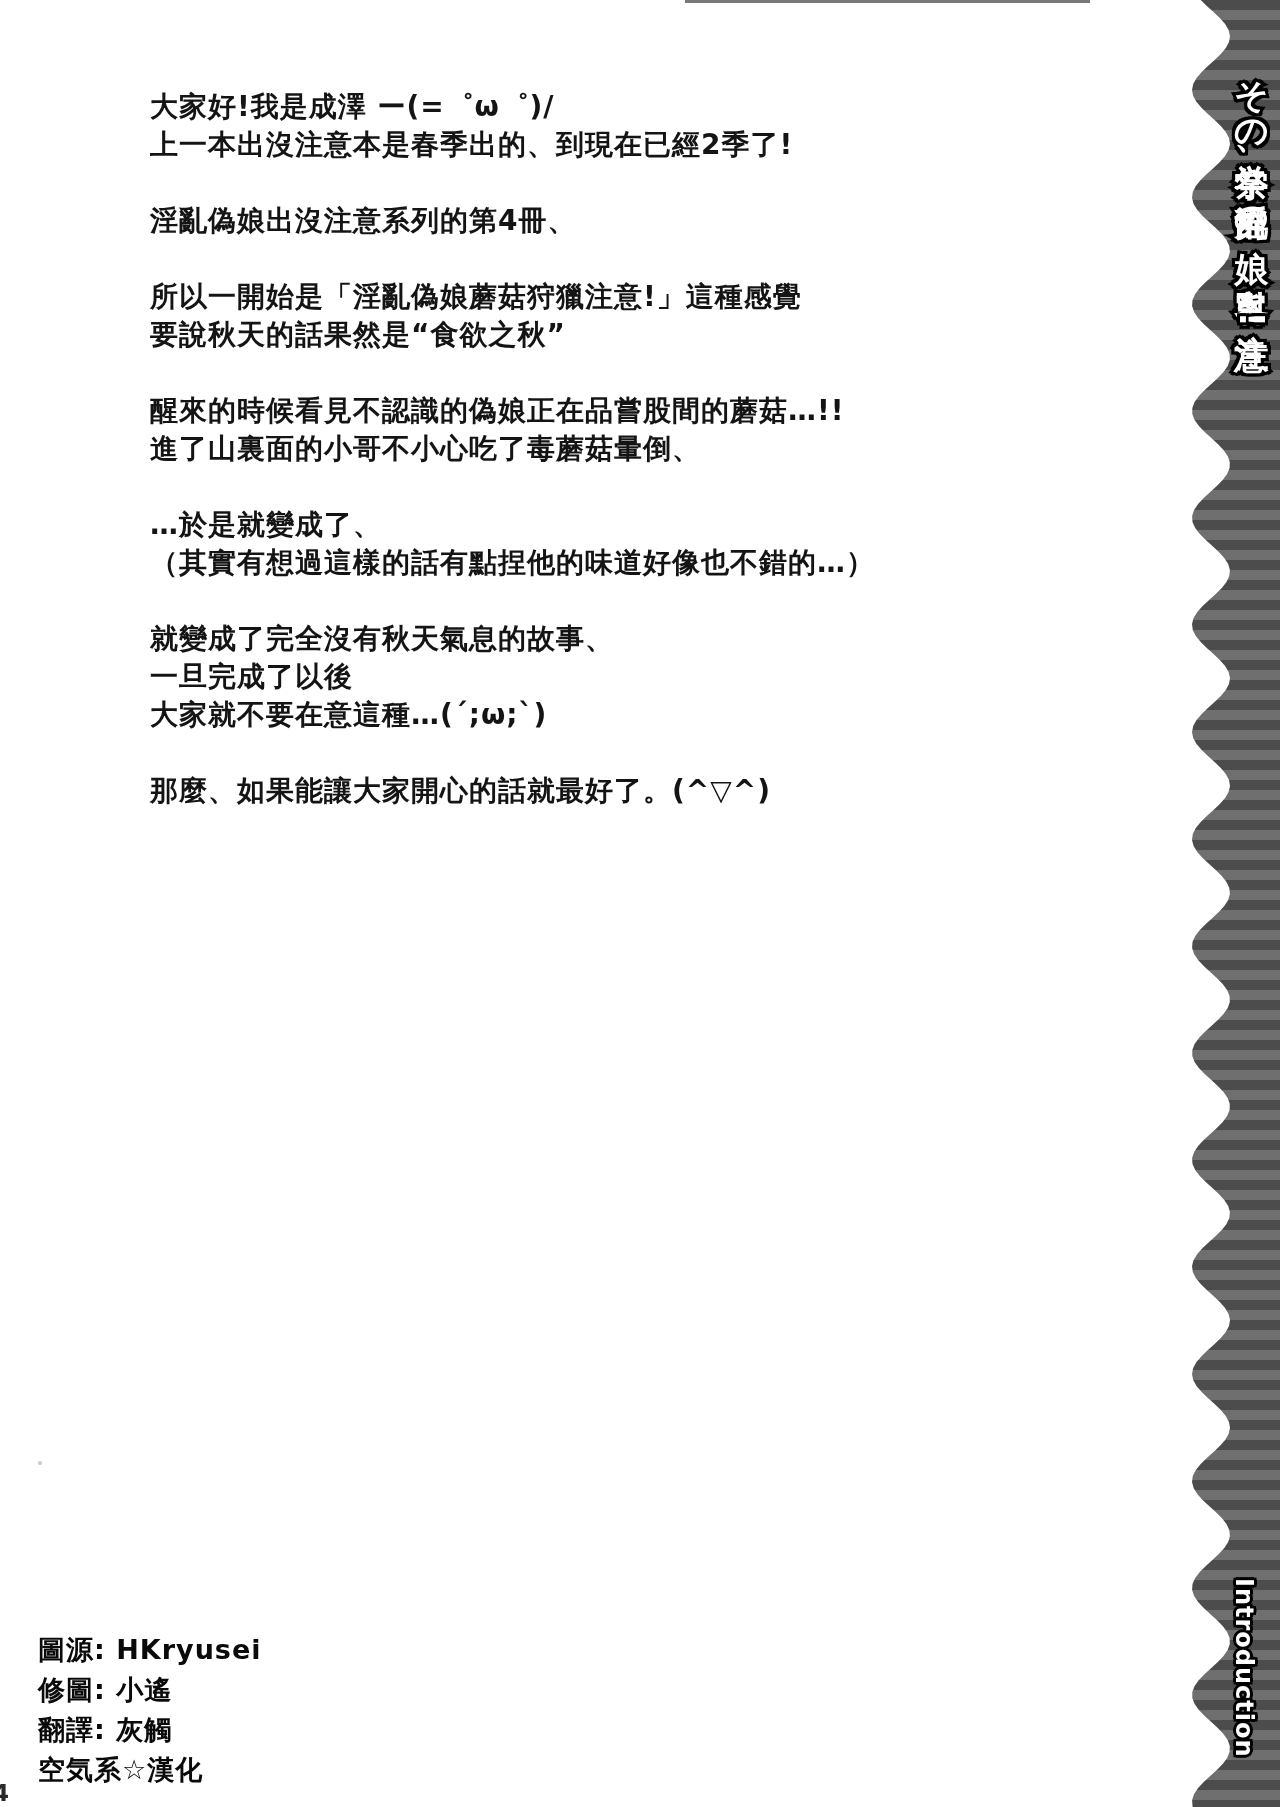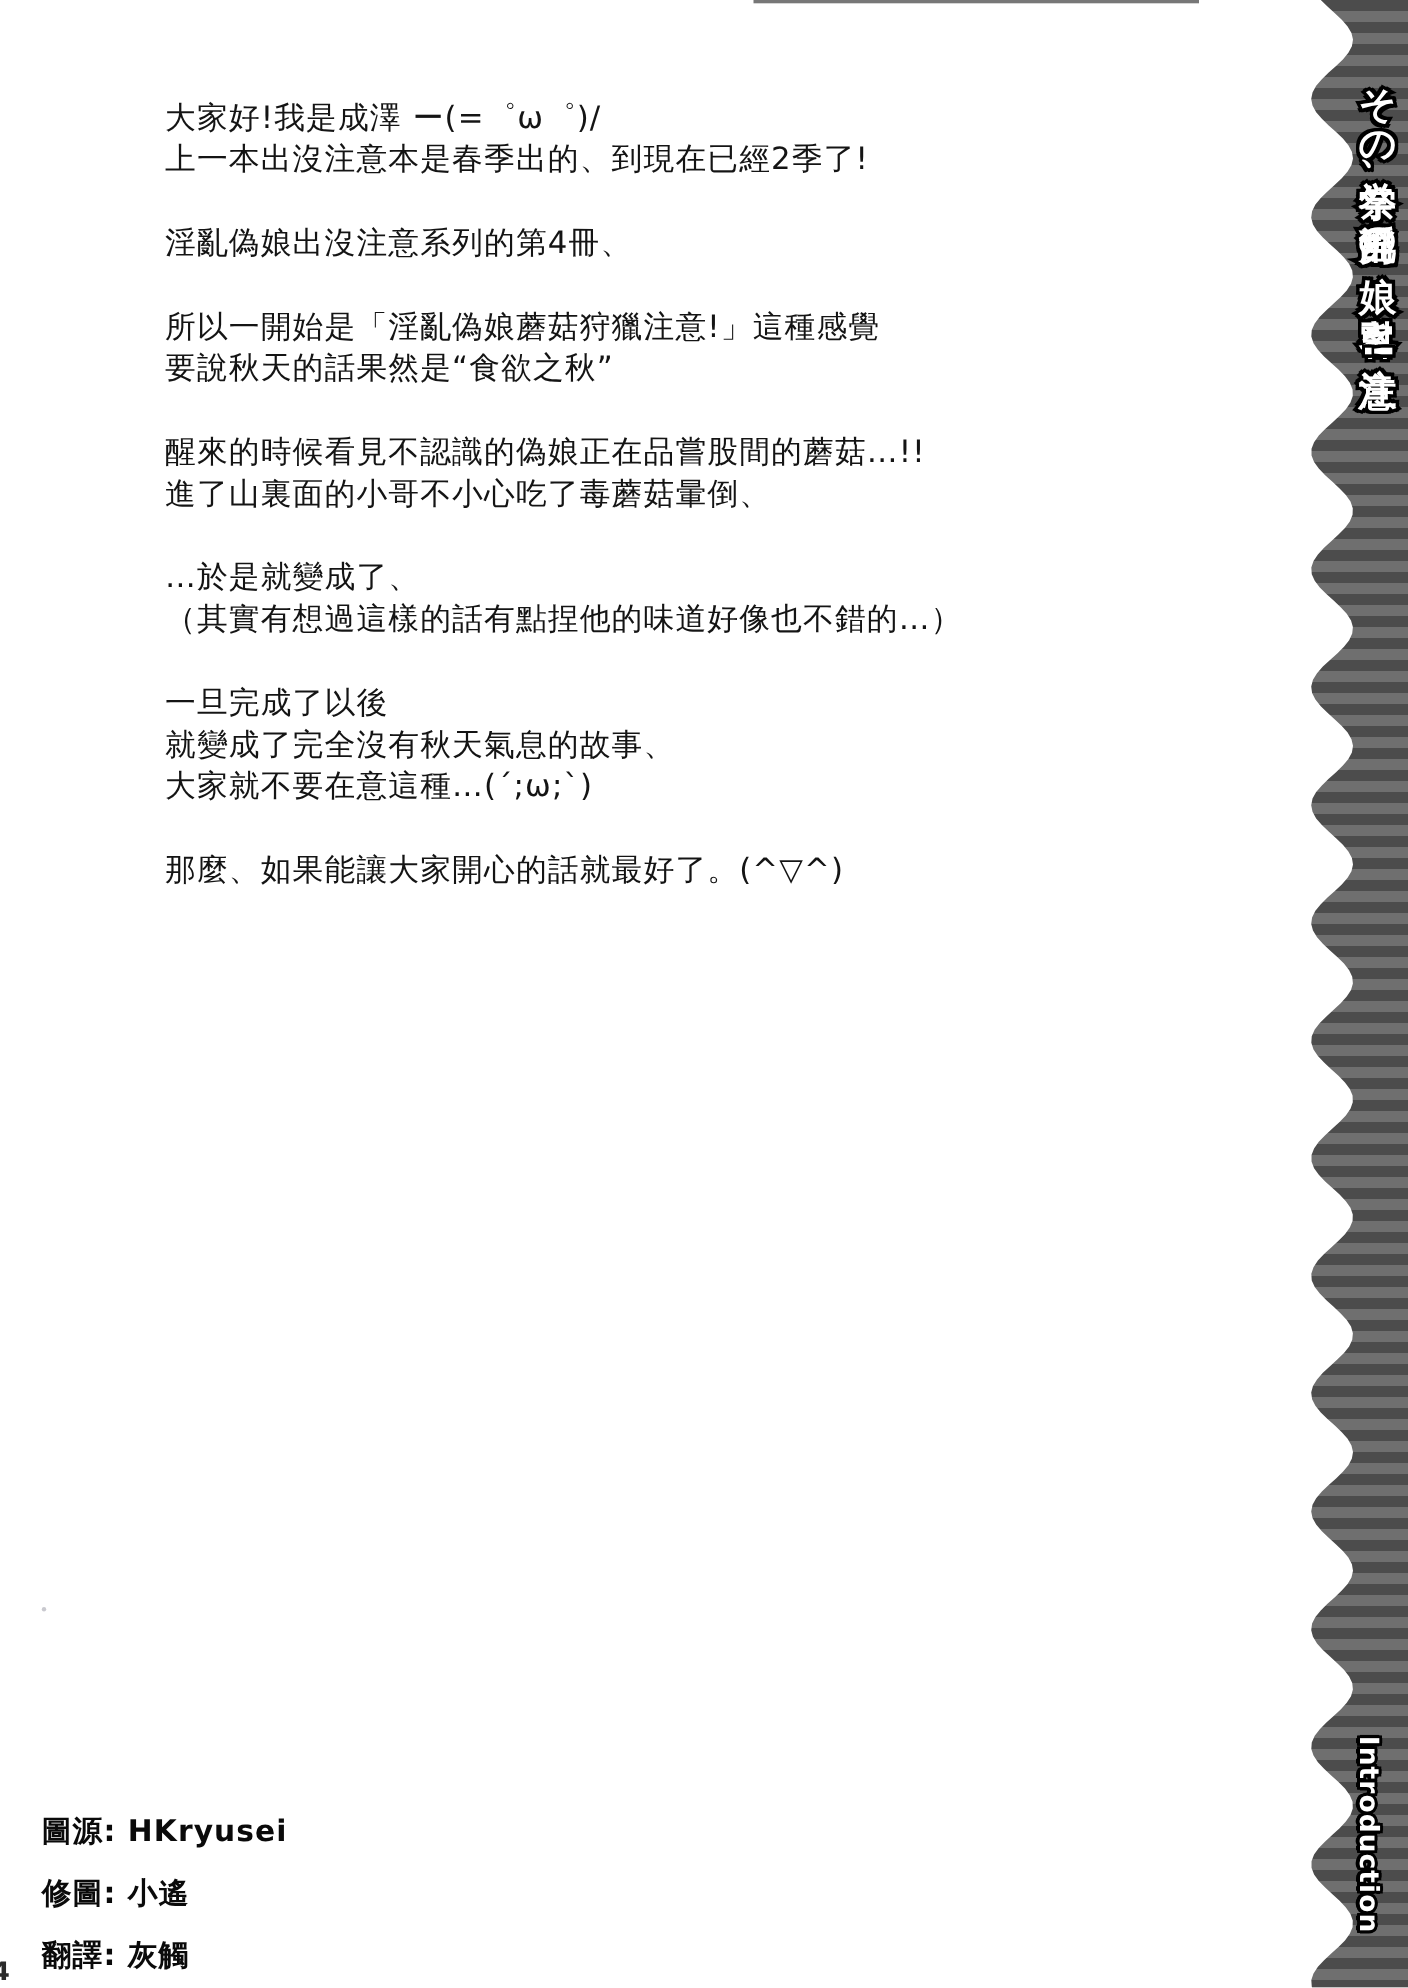--- a/index.html
+++ b/index.html
@@ -7,21 +7,21 @@
     position:relative;
     width:1280px;height:1807px;
     background:#ffffff;
     overflow:hidden;
     font-family:"DejaVu Sans","Liberation Sans",sans-serif;
   }
   
   .intro-text{
     position:absolute;left:150px;top:88px;width:940px;
     font-size:28px;line-height:38px;letter-spacing:1px;
-    color:#141414;font-weight:400;
+    color:#141414;font-weight:700;
     white-space:nowrap;
   }
   .para{margin:0 0 38px 0;}
   .text-line{height:38px;}
   
   .band-svg{position:absolute;top:0;right:0;}
   
   .vertical-title{
     position:absolute;top:56px;right:8px;
     writing-mode:vertical-rl;text-orientation:mixed;
@@ -45,21 +45,21 @@
     text-shadow:
       -2px -2px 0 #000, 2px -2px 0 #000, -2px 2px 0 #000, 2px 2px 0 #000,
       -3px 0 0 #000, 3px 0 0 #000, 0 -3px 0 #000, 0 3px 0 #000;
   }
   
   .credits{
     position:absolute;left:38px;top:1630px;
     font-size:27px;line-height:40px;letter-spacing:1px;
     color:#0a0a0a;font-weight:600;
   }
-  .credit-line{height:40px;margin-top:16px;}
+  .credit-line{height:40px;}
   
   .page-number{
     position:absolute;left:-7px;top:1780px;
     font-size:23px;color:#2a2a2a;font-weight:600;
   }
   
   .scan-artifact{
     position:absolute;left:685px;top:0;width:405px;height:3px;
     background:#4a4a4a;opacity:0.75;
   }
@@ -89,22 +89,22 @@
       </div>
       <div class="para">
         <div class="text-line">醒來的時候看見不認識的偽娘正在品嘗股間的蘑菇…!!</div>
         <div class="text-line">進了山裏面的小哥不小心吃了毒蘑菇暈倒、</div>
       </div>
       <div class="para">
         <div class="text-line">…於是就變成了、</div>
         <div class="text-line">（其實有想過這樣的話有點捏他的味道好像也不錯的…）</div>
       </div>
       <div class="para">
+        <div class="text-line">就變成了完全沒有秋天氣息的故事、</div>
         <div class="text-line">一旦完成了以後</div>
-        <div class="text-line">就變成了完全沒有秋天氣息的故事、</div>
         <div class="text-line">大家就不要在意這種…(´;ω;`)</div>
       </div>
       <div class="para">
         <div class="text-line">那麼、如果能讓大家開心的話就最好了。(^▽^)</div>
       </div>
     </div>
 
   <svg class="band-svg" width="115" height="1807" viewBox="0 0 115 1807" xmlns="http://www.w3.org/2000/svg">
     <defs>
       <pattern id="stripes" width="12" height="20" patternUnits="userSpaceOnUse">

